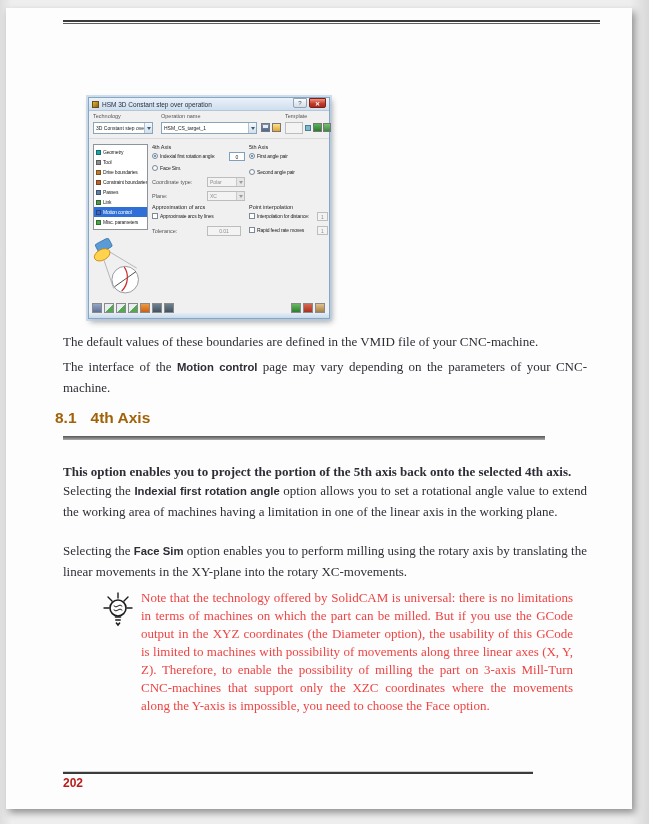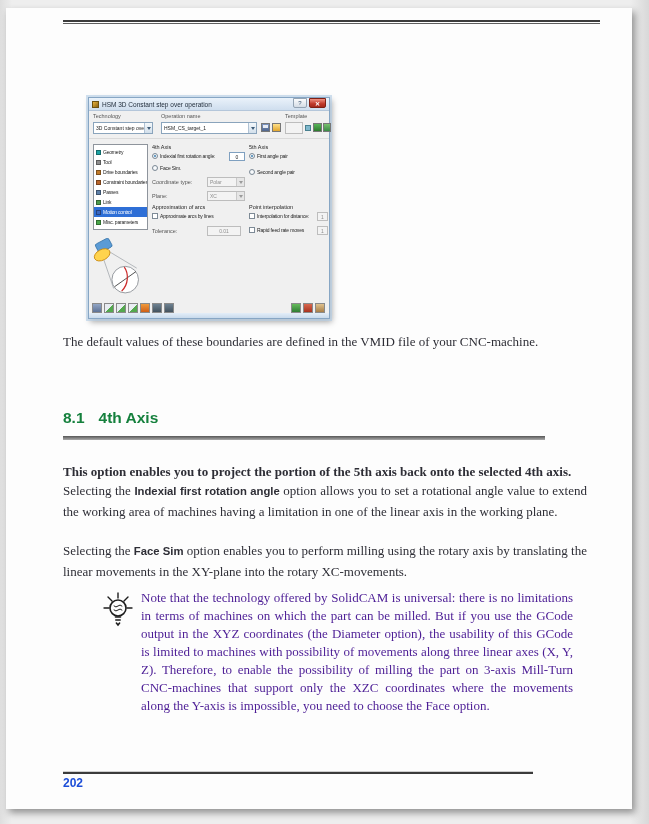--- a/index.html
+++ b/index.html
@@ -9,28 +9,28 @@
 
   
   .toprule { position:absolute; left:57px; top:12px; width:537px; height:4px; border-top:2px solid #3c3c3c; border-bottom:1px solid #5f5f5f; }
   .headrule { position:absolute; left:57px; top:428px; width:482px; height:4px; background:linear-gradient(#565656,#ababab); }
   .footrule { position:absolute; left:57px; top:763px; width:470px; height:3px; background:linear-gradient(#cfcfcf 0 34%,#3b3b3b 34%); }
 
   p.body { position:absolute; left:57px; width:524px; font-size:13px; line-height:19.5px; color:#2e2e36; text-align:justify; }
   p.body .b { font-family:"Liberation Sans",sans-serif; font-weight:bold; font-size:11.3px; }
   .p1{ top:46px; } .p2{ top:324px; } .p3{ top:349px; } .p4{ top:454px;font-weight:bold; } .p5{ top:473px; } .p6{ top:533px; }
 
-  .heading { position:absolute; left:57px; top:401px; font-family:"Liberation Sans",sans-serif; font-weight:bold; font-size:15.5px; color:#15803d; }
+  .heading { position:absolute; left:49px; top:401px; font-family:"Liberation Sans",sans-serif; font-weight:bold; font-size:15.5px; color:#a16207; }
   .heading .hnum { margin-right:14px; }
 
   .note { position:absolute; left:97px; top:581px; width:470px; }
   .note-icon { position:absolute; left:0; top:3px; width:32px; height:36px; }
-  .note-text { margin-left:38px; width:432px; font-size:13px; line-height:18px; color:#4c1d95; text-align:justify; }
-
-  .pagenum { position:absolute; left:57px; top:768px; font-family:"Liberation Sans",sans-serif; font-weight:bold; font-size:12px; color:#1d4ed8; }
+  .note-text { margin-left:38px; width:432px; font-size:13px; line-height:18px; color:#ef4444; text-align:justify; }
+
+  .pagenum { position:absolute; left:57px; top:768px; font-family:"Liberation Sans",sans-serif; font-weight:bold; font-size:12px; color:#b91c1c; }
 
   
   .dlg { position:absolute; left:82px; top:89px; width:242px; height:222px; background:#f0f0f0; border:1px solid #87a6c4; box-shadow:0 0 0 2px rgba(183,208,230,.65), 2px 3px 6px rgba(0,0,0,.35); font-family:"Liberation Sans",sans-serif; font-size:5.5px; color:#333; }
   .dlg .lbl { position:absolute; color:#555; white-space:nowrap; }
   .dlg-titlebar { position:absolute; left:0; top:0; width:100%; height:13px; background:linear-gradient(#eaf2fa,#cfdeee); border-bottom:1px solid #b4c6da; display:flex; align-items:center; padding-left:3px; }
   .app-ic { width:7px; height:7px; background:linear-gradient(135deg,#e8b33c,#8a6214); border:0.5px solid #6b5010; margin-right:3px; }
   .dlg-title { font-size:6.5px; color:#1e2a38; white-space:nowrap; }
   .cap-btn { position:absolute; top:0; height:10px; border-radius:0 0 2px 2px; display:flex; align-items:center; justify-content:center; }
   .cap-help { right:22px; width:14px; background:linear-gradient(#fbfcfd,#d4dce5); border:1px solid #93a3b3; color:#33506e; font-size:6px; }
   .cap-close { right:3px; width:17px; background:linear-gradient(#f09283,#c0392a 60%,#a52a1c); border:1px solid #7e2014; color:#fff; font-size:6px; font-weight:bold; }
@@ -245,20 +245,21 @@
         </div>
       <div class="tb tb-right" data-name="dialog-toolbar-right">
           <span class="tbicon" data-name="save-and-calculate-icon"></span>
           <span class="tbicon" data-name="save-icon"></span>
           <span class="tbicon" data-name="exit-icon"></span>
         </div>
       <div class="strip" data-name="dialog-status-strip"></div>
     </div>
 
     <p class="body p2" data-name="paragraph-defaults"><span>The default values of these boundaries are defined in the VMID file of your CNC-machine.</span></p>
+    <p class="body p3" data-name="paragraph-interface"><span>The interface of the </span><span class="b">Motion control</span><span> page may vary depending on the parameters of your CNC-machine.</span></p>
 
     <div class="heading" data-name="section-heading">
       <span class="hnum" data-name="section-number">8.1</span><span data-name="section-title">4th Axis</span>
     </div>
     <div class="headrule" data-name="section-rule"></div>
 
     <p class="body p4" data-name="paragraph-option"><span>This option enables you to project the portion of the 5th axis back onto the selected 4th axis.</span></p>
     <p class="body p6" data-name="paragraph-facesim"><span>Selecting the </span><span class="b">Face Sim</span><span> option enables you to perform milling using the rotary axis by translating the linear movements in the XY-plane into the rotary XC-movements.</span></p>
     <p class="body p5" data-name="paragraph-indexial"><span>Selecting the </span><span class="b">Indexial first rotation angle</span><span> option allows you to set a rotational angle value to extend the working area of machines having a limitation in one of the linear axis in the working plane.</span></p>
 

